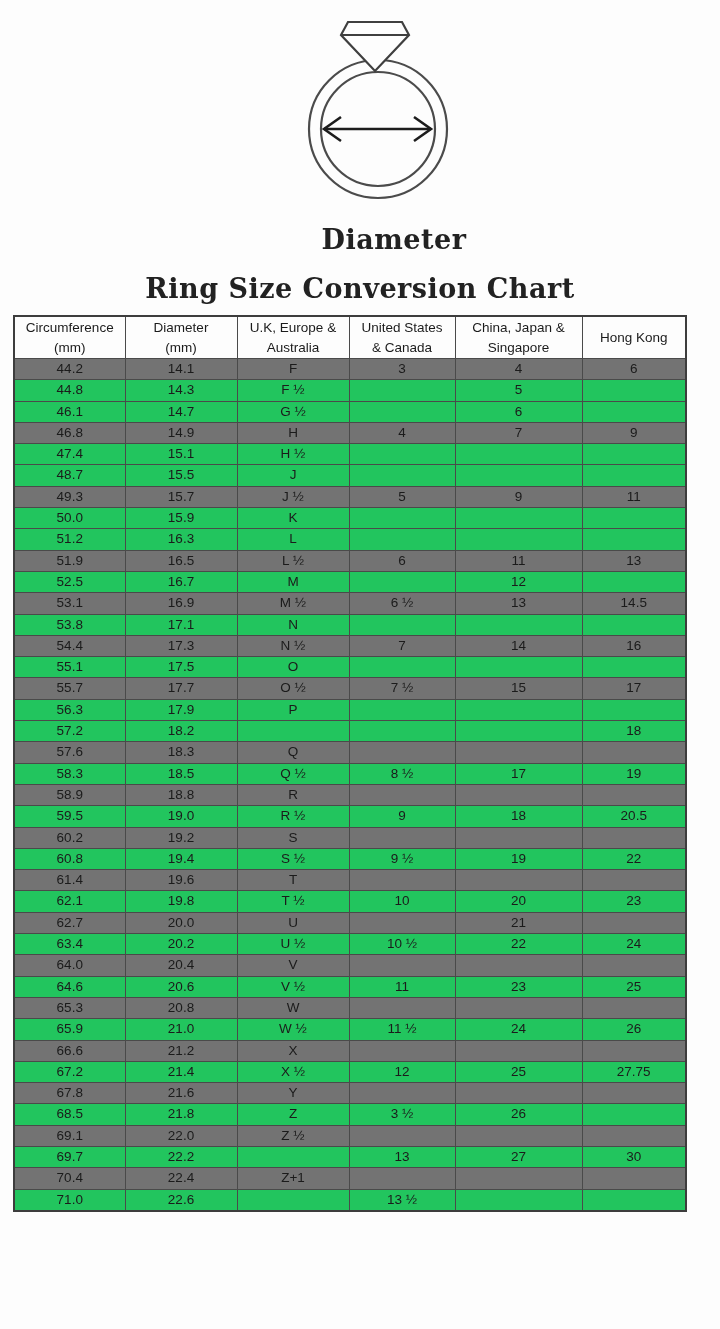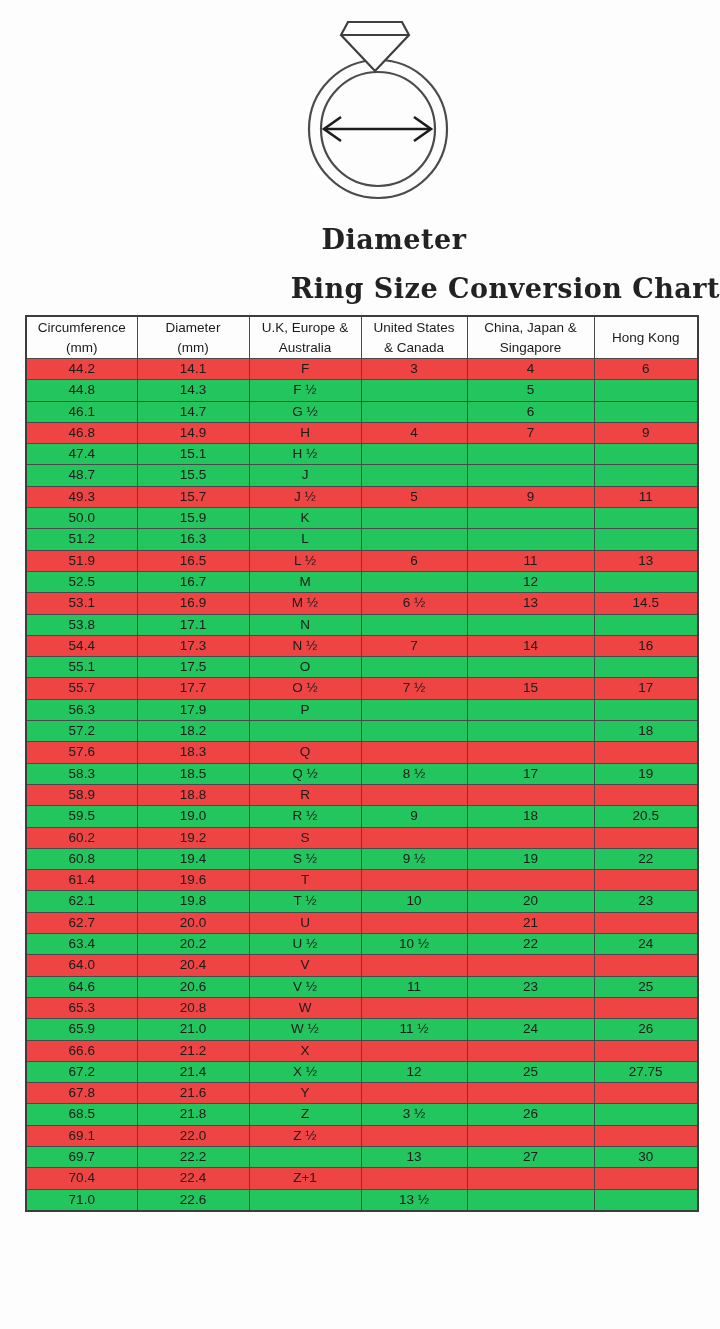--- a/index.html
+++ b/index.html
@@ -34,32 +34,32 @@
     font-size: 27px;
     letter-spacing: 0.5px;
     color: #222222;
     margin: 0;
   }
   .chart-title {
     position: absolute;
     top: 273px;
     left: 0;
     width: 720px;
-    text-align: right;
+    text-align: center;
     font-family: "DejaVu Serif", "Liberation Serif", serif;
     font-weight: 700;
     font-size: 27px;
     letter-spacing: 0.5px;
     color: #222222;
     margin: 0;
   }
   .table-wrap {
     position: absolute;
     top: 315px;
-    left: 25px;
+    left: 13px;
     width: 568px;
   }
   table.ring-table {
     border-collapse: collapse;
     table-layout: fixed;
     width: 672px;
     border: 2px solid #3d3d3d;
     font-size: 13.5px;
     color: #1b1b1b;
   }
@@ -76,21 +76,21 @@
     height: 41px;
     font-weight: 400;
     background: #fdfdfd;
     line-height: 1.45;
   }
   table.ring-table tbody td {
     height: 20.3px;
     line-height: 20.3px;
   }
   table.ring-table tbody tr.shaded {
-    background: #ef4444;
+    background: #737373;
   }
   table.ring-table tbody tr.plain {
     background: #22c55e;
   }
 </style>
 </head>
 <body>
 
 <div class="page">
 

